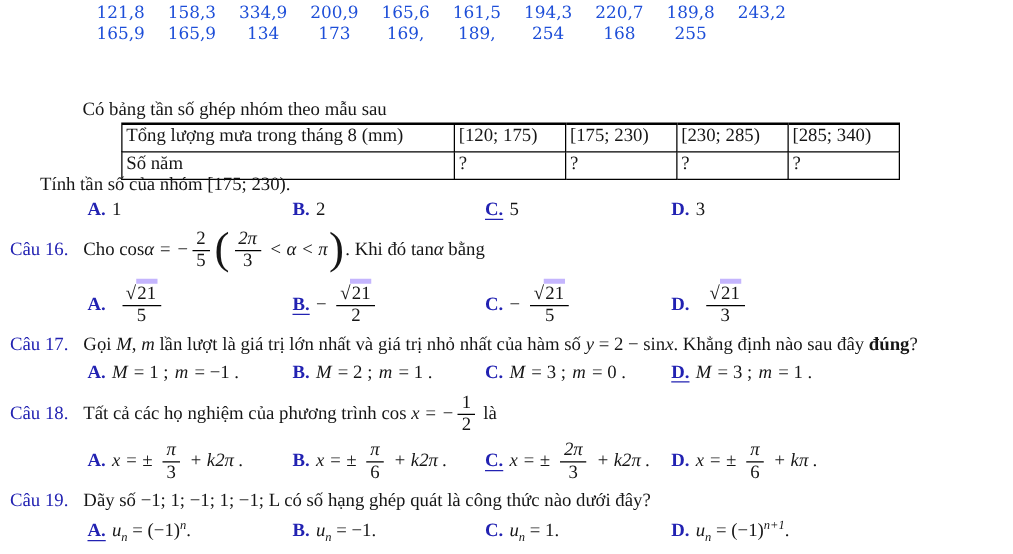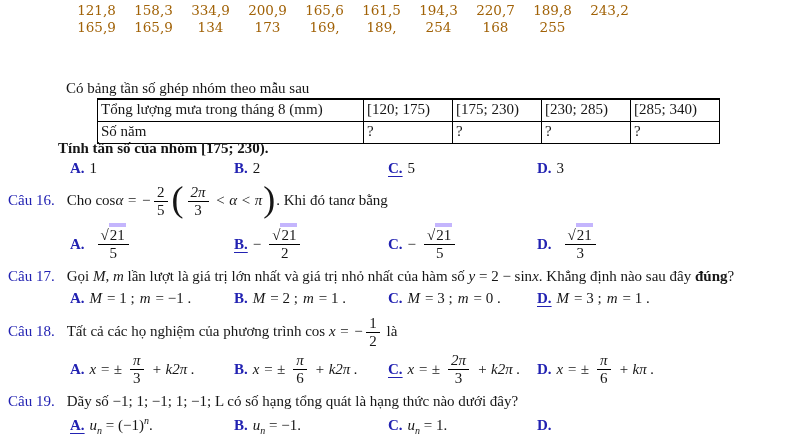--- a/index.html
+++ b/index.html
@@ -1,37 +1,37 @@
 <!DOCTYPE html>
 <html><head>
 <meta charset="utf-8">
 <style>
   html,body{margin:0;padding:0;background:#fff;}
   .page{position:relative;width:810px;height:443px;background:#ffffff;
         font-family:"Liberation Serif",serif;font-size:15px;color:#161616;overflow:hidden;}
 
   
   .numrows{position:absolute;left:68px;top:2px;display:grid;grid-template-columns:repeat(10,57px);
-           font-family:"DejaVu Serif",serif;font-size:13.5px;color:#a16207;}
+           font-family:"DejaVu Serif",serif;font-size:13.5px;color:#1d4ed8;}
   .numcell{text-align:center;line-height:17px;}
 
   
   .source{position:absolute;top:51px;left:0;width:663px;text-align:right;white-space:nowrap;}
   .source i{font-style:italic;}
 
   
   .intro{position:absolute;left:66px;top:80px;text-align:right;}
   .freq-table{position:absolute;left:97px;top:98px;border-collapse:collapse;font-size:15px;}
   .freq-table td{border:1px solid #000;height:20px;padding:0 2px 1px 3px;vertical-align:middle;
                  line-height:1.05;white-space:nowrap;margin-top:18px;}
   .freq-table tr:first-child td{border-top:2px solid #000;}
   .freq-table td.lbl{width:260px;}
   .freq-table td.val{width:83px;}
 
-  .q15q{position:absolute;left:58px;top:140px;font-weight:bold;}
+  .q15q{position:absolute;left:32px;top:140px;}
 
   
   .opt-row{position:absolute;left:0;width:810px;}
   .opt{position:absolute;top:0;height:100%;display:flex;align-items:center;gap:5px;white-space:nowrap;}
   .c1{left:70px}.c2{left:234px}.c3{left:388px}.c4{left:537px}
   .letter{color:#2222b2;font-weight:bold;text-underline-offset:3px;}
   .correct{text-decoration:underline;}
 
   
   .qline{position:absolute;left:8px;white-space:nowrap;}
@@ -258,33 +258,34 @@
           <i class="fr-n">π</i>
           <span class="fr-d">6</span>
         </span>
         <i>+ kπ .</i>
       </span>
   </div>
 
   <div class="qline q19line">
     <span class="q-label">Câu 19.</span><span>Dãy số</span>
     <span>−1; 1; −1; 1; −1; L</span>
-    <span>có số hạng tổng quát là hạng thức nào dưới đây?</span>
+    <span>có số hạng ghép quát là công thức nào dưới đây?</span>
   </div>
   <div class="opt-row q19row">
     <span class="opt c1">
         <b class="letter correct">A.</b>
         <span><i>u</i><sub class="msub">n</sub> <span>= (−1)</span><sup class="msup">n</sup><span>.</span></span>
       </span>
     <span class="opt c2">
         <b class="letter">B.</b>
         <span><i>u</i><sub class="msub">n</sub> <span>= −1.</span><sup class="msup"></sup><span></span></span>
       </span>
     <span class="opt c3">
         <b class="letter">C.</b>
         <span><i>u</i><sub class="msub">n</sub> <span>= 1.</span><sup class="msup"></sup><span></span></span>
       </span>
     <span class="opt c4">
         <b class="letter">D.</b>
+        <span><i>u</i><sub class="msub">n</sub> <span>= (−1)</span><sup class="msup">n+1</sup><span>.</span></span>
       </span>
   </div>
 
 </div>
 
 </body></html>

